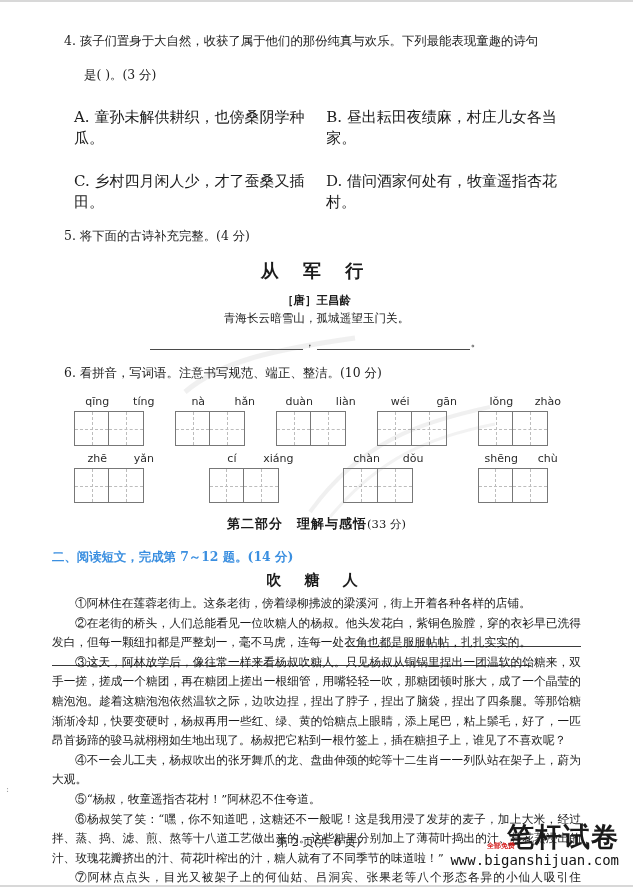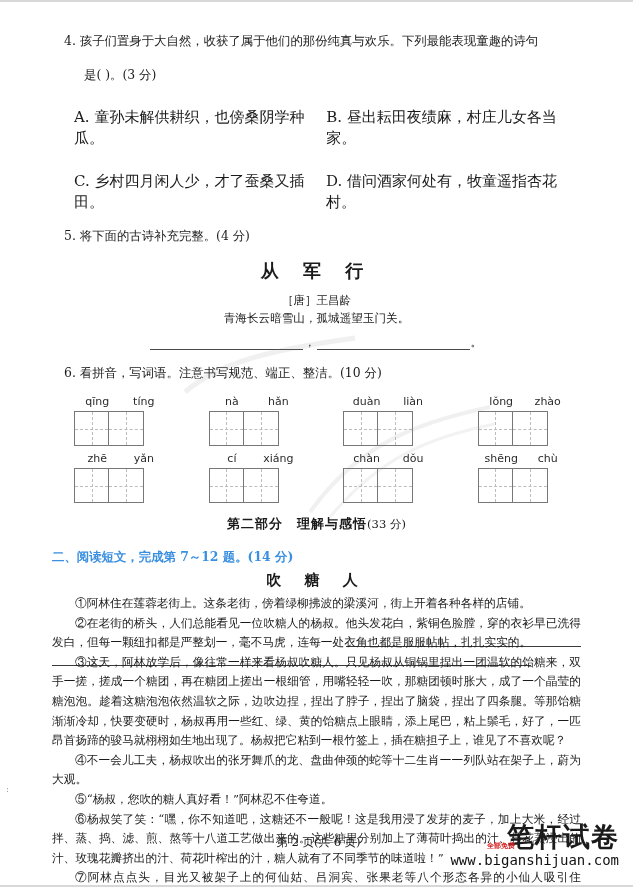--- a/index.html
+++ b/index.html
@@ -45,20 +45,21 @@
     text-align:center;
     font-size:18px;
     font-weight:bold;
     letter-spacing:9px;
     margin:8px 0 10px 0;
   }
   .poem-author{
     text-align:center;
     font-size:11.5px;
     margin:0 0 3px 0;
+    font-weight:bold;
   }
   .poem-line{
     text-align:center;
     font-size:11.6px;
     margin:0 0 2px 0;
   }
   .poem-blank{
     display:flex;
     justify-content:center;
     align-items:flex-end;
@@ -272,20 +273,30 @@
           <span>duàn</span>
           <span>liàn</span>
         </div>
         <div class="boxes">
           <div class="cell"></div>
           <div class="cell"></div>
         </div>
       </div>
       <div class="grid-item">
         <div class="py">
+          <span>wéi</span>
+          <span>gān</span>
+        </div>
+        <div class="boxes">
+          <div class="cell"></div>
+          <div class="cell"></div>
+        </div>
+      </div>
+      <div class="grid-item">
+        <div class="py">
           <span>lǒng</span>
           <span>zhào</span>
         </div>
         <div class="boxes">
           <div class="cell"></div>
           <div class="cell"></div>
         </div>
       </div>
     </div>
 
@@ -343,21 +354,21 @@
 
   <div>
     <p class="para">①阿林住在莲蓉老街上。这条老街，傍着绿柳拂波的梁溪河，街上开着各种各样的店铺。</p>
 
     <p class="para">
       <span>②在老街的桥头，人们总能看见一位吹糖人的杨叔。</span><span class="u">他头发花白，紫铜色脸膛，穿的衣衫早已洗得发白，但每一颗纽扣都是严整划一，毫不马虎，连每一处衣角也都是服服帖帖，扎扎实实的。</span>
     </p>
 
     <p class="para">③这天，阿林放学后，像往常一样来看杨叔吹糖人。只见杨叔从铜锅里捏出一团温软的饴糖来，双手一搓，搓成一个糖团，再在糖团上搓出一根细管，用嘴轻轻一吹，那糖团顿时胀大，成了一个晶莹的糖泡泡。趁着这糖泡泡依然温软之际，边吹边捏，捏出了脖子，捏出了脑袋，捏出了四条腿。等那饴糖渐渐冷却，快要变硬时，杨叔再用一些红、绿、黄的饴糖点上眼睛，添上尾巴，粘上鬃毛，好了，一匹昂首扬蹄的骏马就栩栩如生地出现了。杨叔把它粘到一根竹签上，插在糖担子上，谁见了不喜欢呢？</p>
     <p class="para">④不一会儿工夫，杨叔吹出的张牙舞爪的龙、盘曲伸颈的蛇等十二生肖一一列队站在架子上，蔚为大观。</p>
-    <p class="para">⑤“杨叔，您吹的糖人真好看！”阿林忍不住夸道。</p>
+    <p class="para">⑤“杨叔，牧童遥指杏花村！”阿林忍不住夸道。</p>
     <p class="para">⑥杨叔笑了笑：“嘿，你不知道吧，这糖还不一般呢！这是我用浸了发芽的麦子，加上大米，经过拌、蒸、捣、滤、煎、熬等十八道工艺做出来的。这些糖里分别加上了薄荷叶捣出的汁、桂花蒸浸出的汁、玫瑰花瓣挤出的汁、荷花叶榨出的汁，糖人就有了不同季节的味道啦！”</p>
     <p class="para">⑦阿林点点头，目光又被架子上的何仙姑、吕洞宾、张果老等八个形态各异的小仙人吸引住了。“哈哈，你喜欢吧！”杨叔望着阿林笑着说，“吹糖八仙可离不开我这八个宝贝模具。</p>
   </div>
 
   <div class="scanmark">:</div>
 
   <div class="footer">
     <div class="pageno">第 2 页(共 6 页)</div>
     <div class="wm">
       <div class="wm-cn">笔杆试卷</div>

